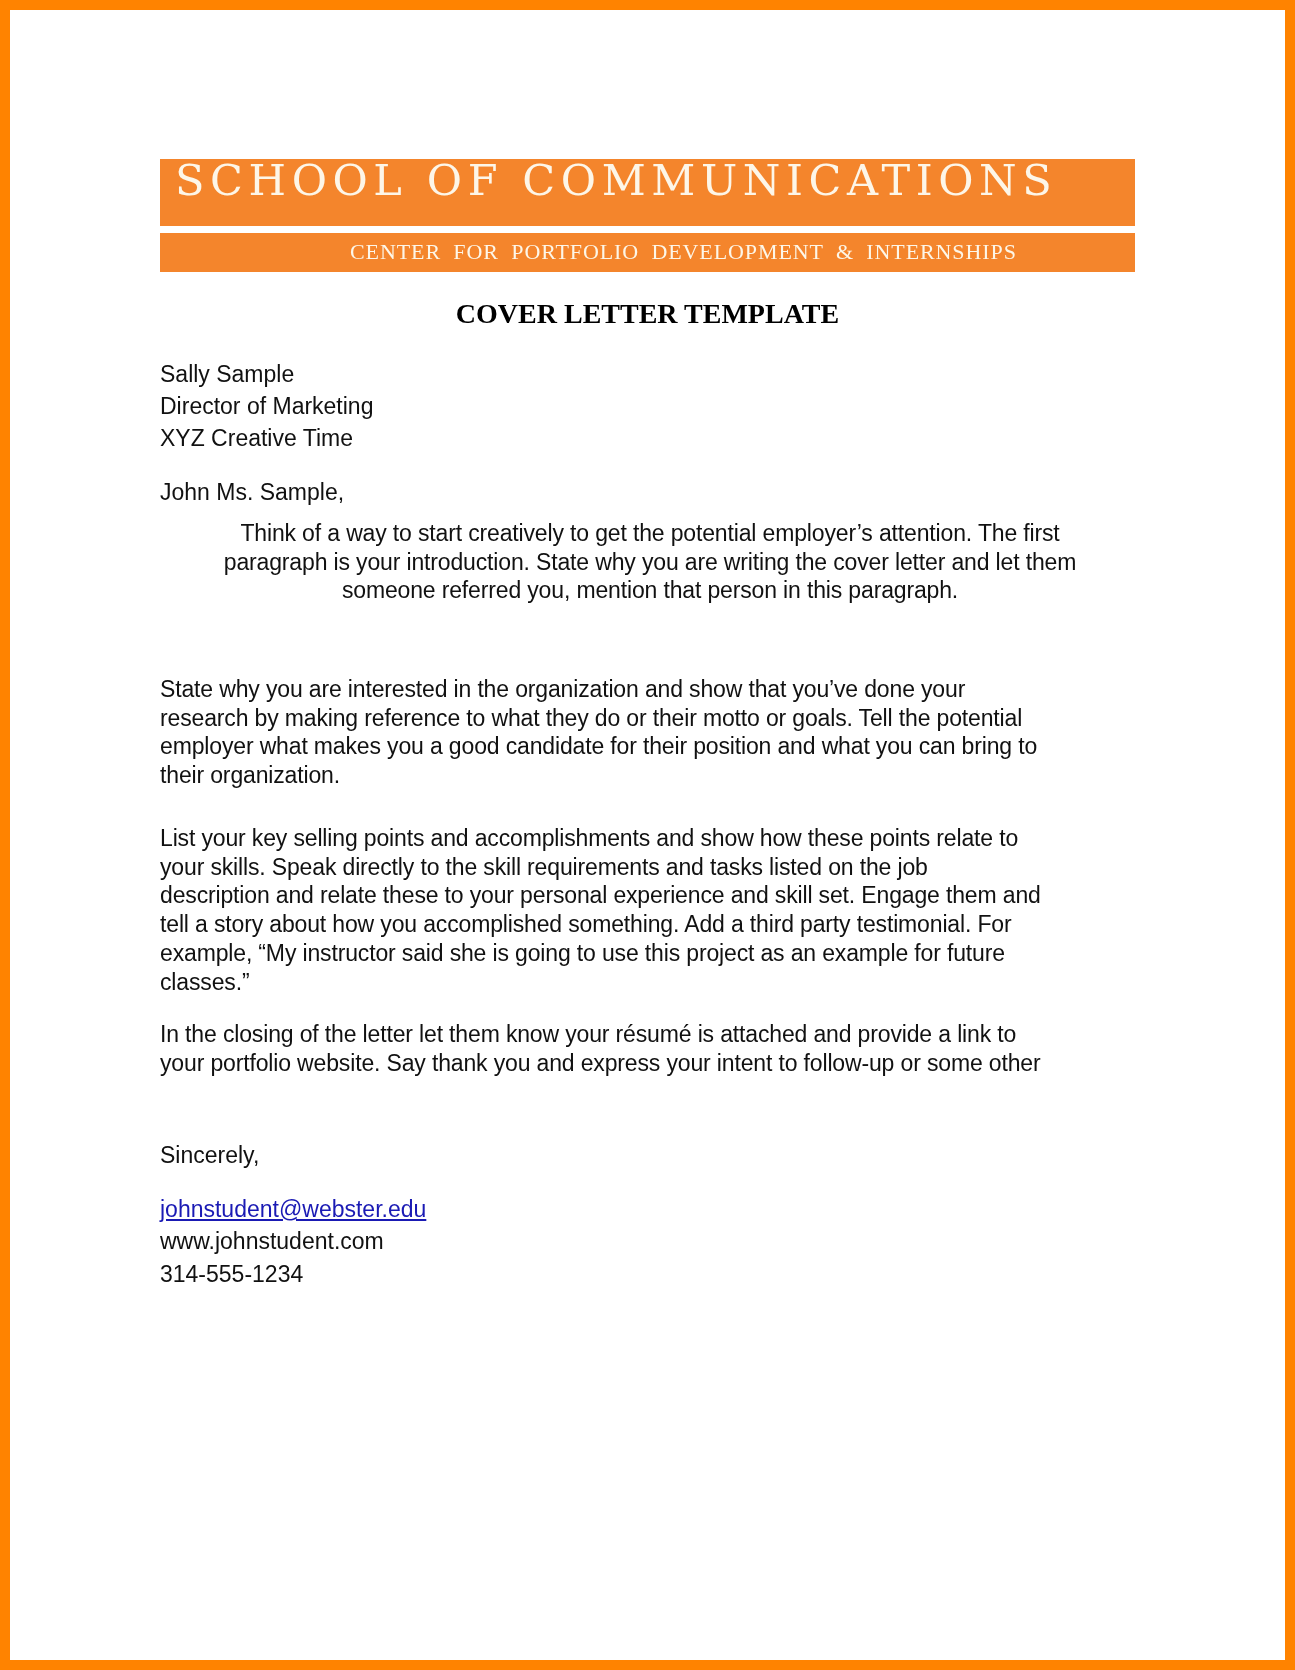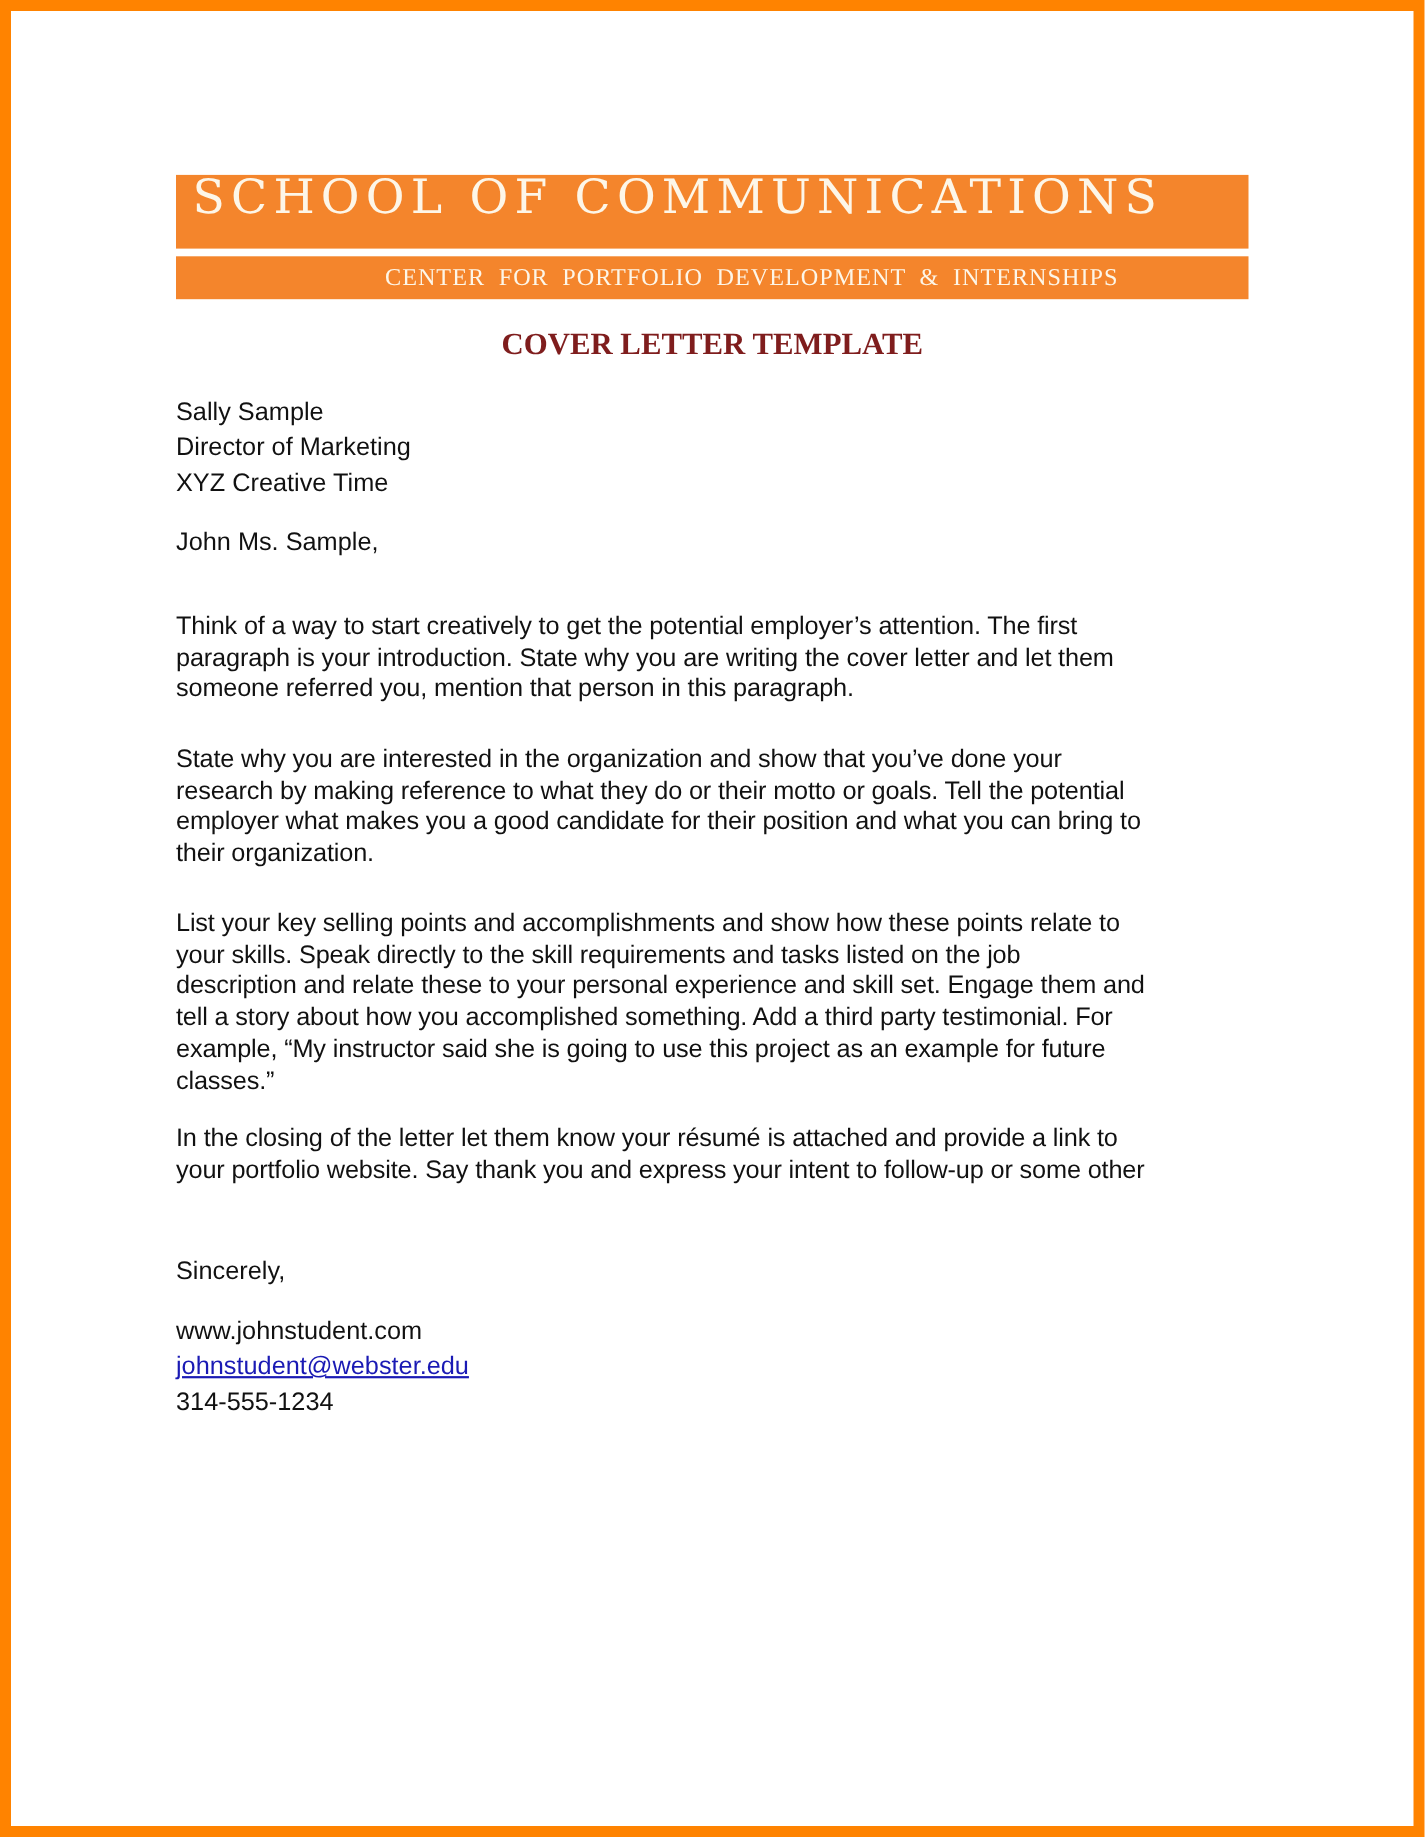--- a/index.html
+++ b/index.html
@@ -55,41 +55,41 @@
   }
   .doc-title {
     position: absolute;
     left: 0; top: 297px;
     width: 1295px;
     text-align: center;
     font-family: "Liberation Serif", serif;
     font-weight: bold;
     font-size: 28px;
     line-height: 34px;
-    color: #7f1d1d;
+    color: #000000;
     margin: 0;
   }
   .body-text {
     position: absolute;
     left: 160px;
     width: 980px;
     font-family: "Liberation Sans", sans-serif;
     font-size: 23px;
     color: #111;
   }
   .addr { top: 358px; line-height: 32px; }
   .addr div, .sig div { white-space: nowrap; }
   .salutation { top: 476px; line-height: 32px; }
   .para {
     line-height: 28.7px;
     margin: 0;
     letter-spacing: -0.15px;
   }
   .para span.line { display: block; white-space: nowrap; }
-  .p1 { top: 554px; }
+  .p1 { top: 519px; text-align: center; }
   .p2 { top: 675px; }
   .p3 { top: 824px; }
   .p4 { top: 1020px; }
   .closing { top: 1139px; line-height: 32px; }
   .sig { top: 1193px; line-height: 32.3px; }
   .sig a {
     color: #1a1ab4;
     text-decoration: underline;
   }
 </style>
@@ -136,16 +136,16 @@
 </div>
 
 <div class="body-text para p4">
   <span class="line">In the closing of the letter let them know your résumé is attached and provide a link to</span>
   <span class="line">your portfolio website. Say thank you and express your intent to follow-up or some other</span>
 </div>
 
 <div class="body-text closing">Sincerely,</div>
 
 <div class="body-text sig">
+  <div><a href="mailto:johnstudent@webster.edu">johnstudent@webster.edu</a></div>
   <div>www.johnstudent.com</div>
-  <div><a href="mailto:johnstudent@webster.edu">johnstudent@webster.edu</a></div>
   <div>314-555-1234</div>
 </div>
 
 </body></html>

